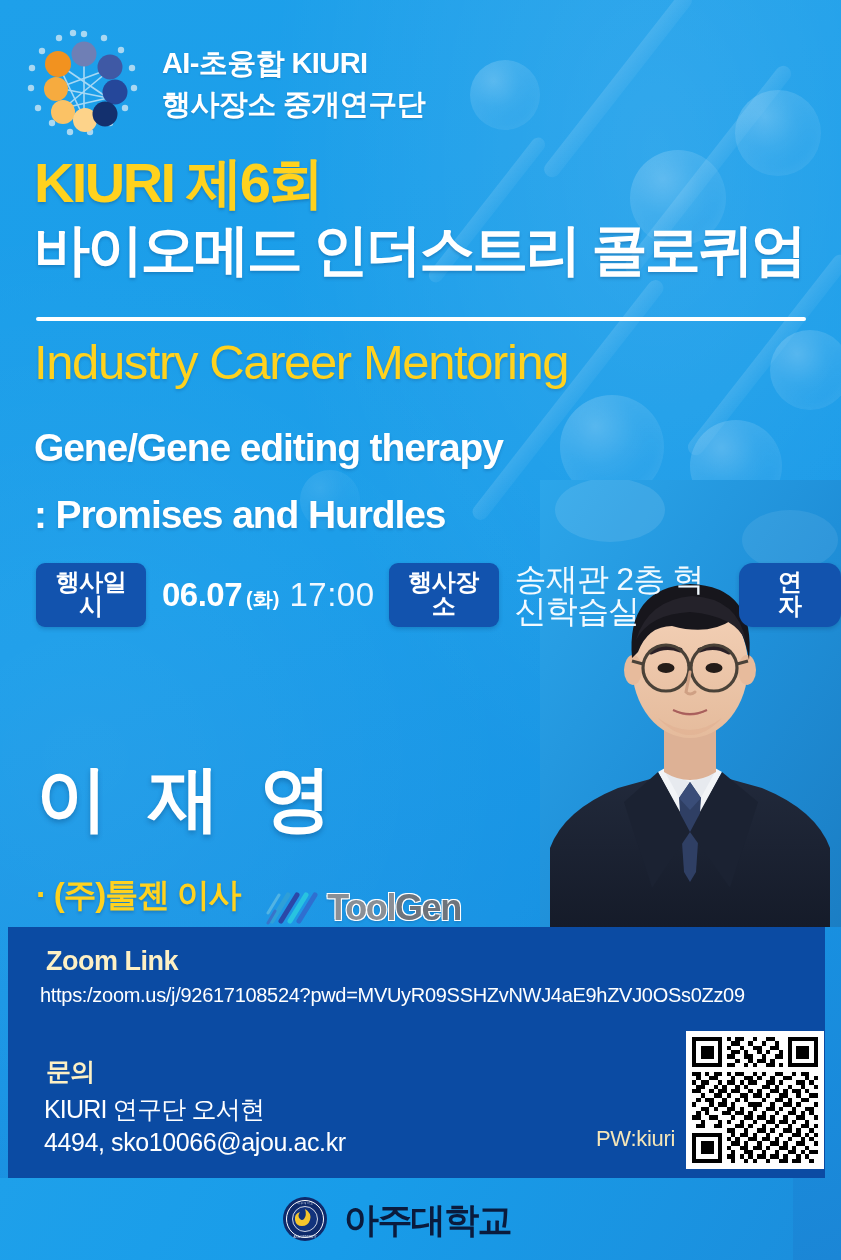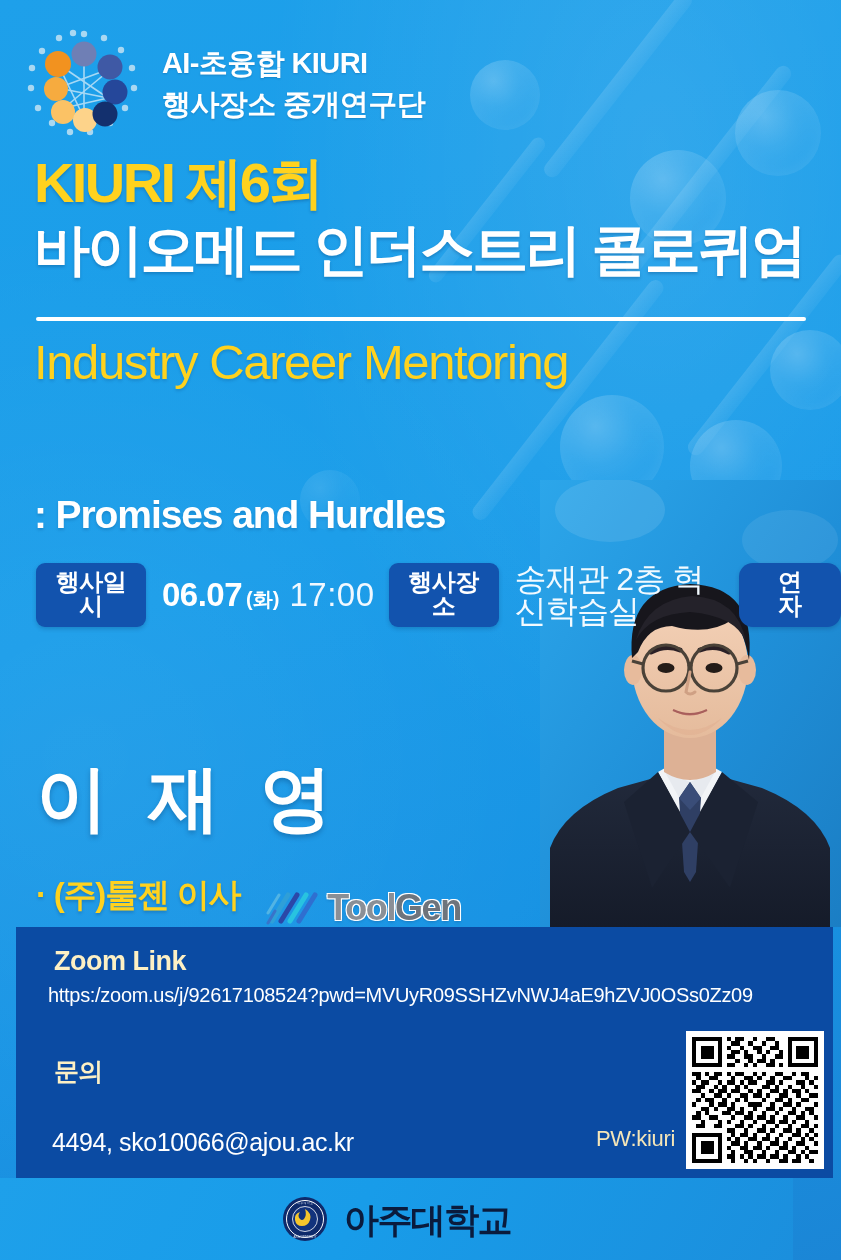--- a/index.html
+++ b/index.html
@@ -88,21 +88,21 @@
   .toolgen{display:flex;align-items:center;gap:7px;margin-top:27px;}
   .tg-word{
     font-size:36px;font-weight:bold;letter-spacing:-1.4px;line-height:1;color:#8a8f96;
     text-shadow:-1px -1px 0 #fff,1px -1px 0 #fff,-1px 1px 0 #fff,1px 1px 0 #fff,0 2px 3px rgba(0,40,90,.25);
   }
   .tg-word b{color:#6e747c;font-weight:bold;}
   
   .photo{position:absolute;right:0;top:480px;width:301px;height:447px;overflow:hidden;}
   .photo svg{display:block;}
   
-  .footer{position:absolute;left:16px;top:927px;width:817px;height:251px;background:#0b4ba3;text-decoration:underline;}
+  .footer{position:absolute;left:8px;top:927px;width:817px;height:251px;background:#0b4ba3;text-decoration:underline;}
   .zoom-title{position:absolute;left:38px;top:21px;color:#fdf0c4;font-size:27px;font-weight:bold;letter-spacing:-.5px;line-height:1;}
   .zoom-url{position:absolute;left:32px;top:58px;color:#ffffff;font-size:20px;font-weight:400;letter-spacing:-.3px;line-height:1;white-space:nowrap;}
   .ask-title{position:absolute;left:38px;top:132px;color:#fdf0c4;font-size:25px;font-weight:bold;letter-spacing:-.8px;line-height:1;}
   .ask-l1{position:absolute;left:36px;top:170px;color:#ffffff;font-size:25px;font-weight:400;letter-spacing:-.8px;line-height:1;}
   .ask-l2{position:absolute;left:36px;top:203px;color:#ffffff;font-size:25px;font-weight:400;letter-spacing:-.4px;line-height:1;}
   .pw{position:absolute;left:596px;top:1128px;color:#f5e6b8;font-size:22px;font-weight:400;letter-spacing:-.3px;line-height:1;}
   .qr{position:absolute;left:686px;top:1031px;width:138px;height:138px;background:#ffffff;padding:6px;box-sizing:border-box;}
   .qr svg{display:block;}
   
   .bottombar{
@@ -177,20 +177,21 @@
     <div class="hdr-txt">
       <span>AI-초융합 KIURI</span>
       <span>행사장소 중개연구단</span>
     </div>
   </div>
 
   <div class="t-kr1">KIURI 제6회</div>
   <div class="t-kr2">바이오메드 인더스트리 콜로퀴엄</div>
   <div class="divider"></div>
   <div class="t-en">Industry Career Mentoring</div>
+  <div class="t-sub1">Gene/Gene editing therapy</div>
   <div class="t-sub2">: Promises and Hurdles</div>
 
   <div class="photo">
     <svg width="301" height="447" viewBox="0 0 301 447">
       <defs>
         <linearGradient id="pbg" x1="0" y1="0" x2="1" y2="1">
           <stop offset="0%" stop-color="#2ca6ea"></stop>
             <stop offset="55%" stop-color="#1f8fd8"></stop>
           <stop offset="100%" stop-color="#1b7ec4"></stop>
         </linearGradient>
@@ -284,20 +285,21 @@
         </g>
       </svg>
       <div class="tg-word"><span>Tool</span><b>Gen</b></div>
     </div>
   </div>
 
   <div class="footer">
     <div class="zoom-title">Zoom Link</div>
     <div class="zoom-url">https:/zoom.us/j/92617108524?pwd=MVUyR09SSHZvNWJ4aE9hZVJ0OSs0Zz09</div>
     <div class="ask-title">문의</div>
+    <div class="ask-l1">KIURI 연구단 오서현</div>
     <div class="ask-l2">4494, sko10066@ajou.ac.kr</div>
   </div>
 
   <div class="pw">PW:kiuri</div>
 
   <div class="qr">
     <svg width="126" height="126" viewBox="0 0 29 29" shape-rendering="crispEdges">
       <rect width="29" height="29" fill="#ffffff"></rect>
       <g fill="#000000">
         <rect x="0" y="0" width="7" height="1"></rect>

